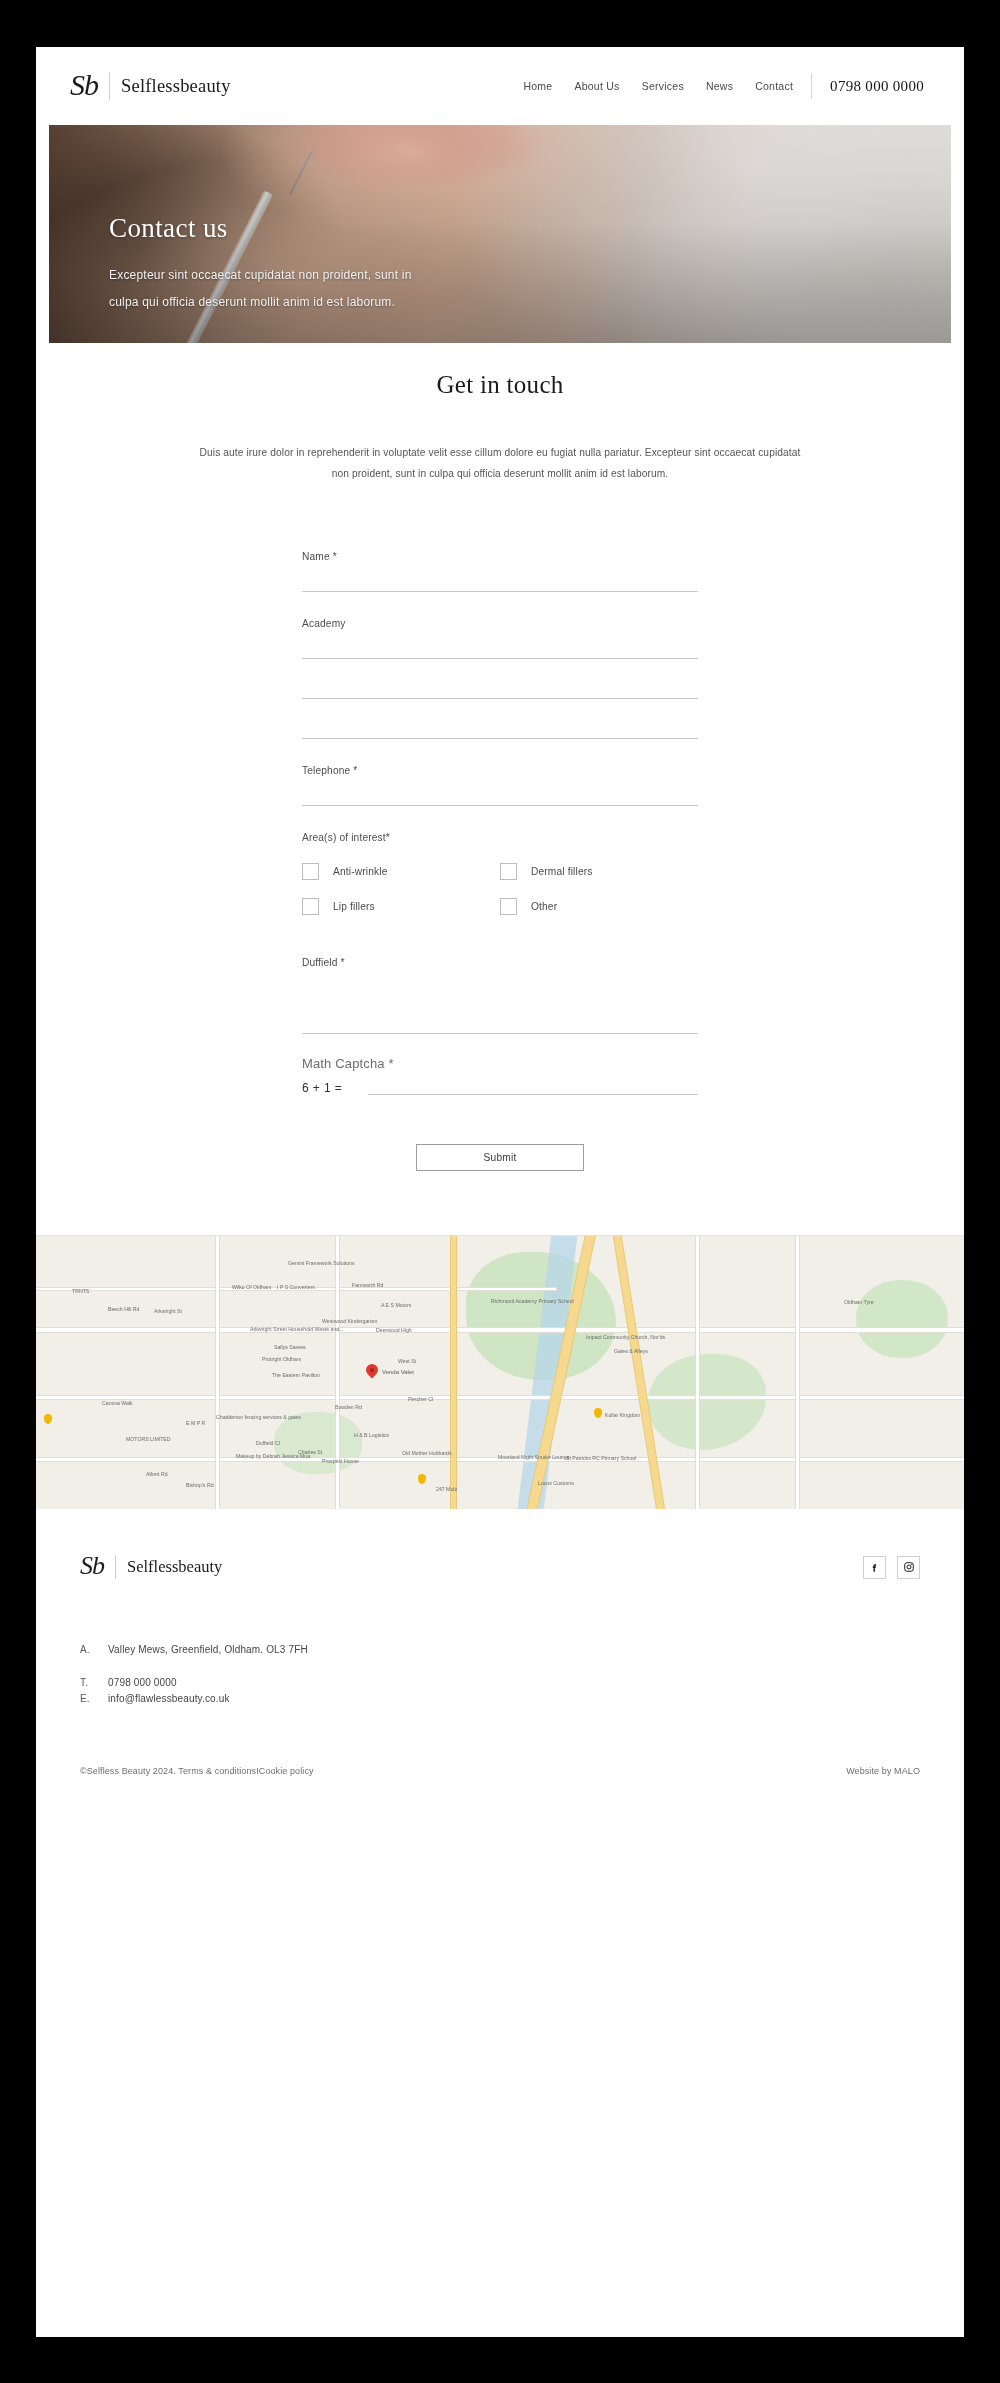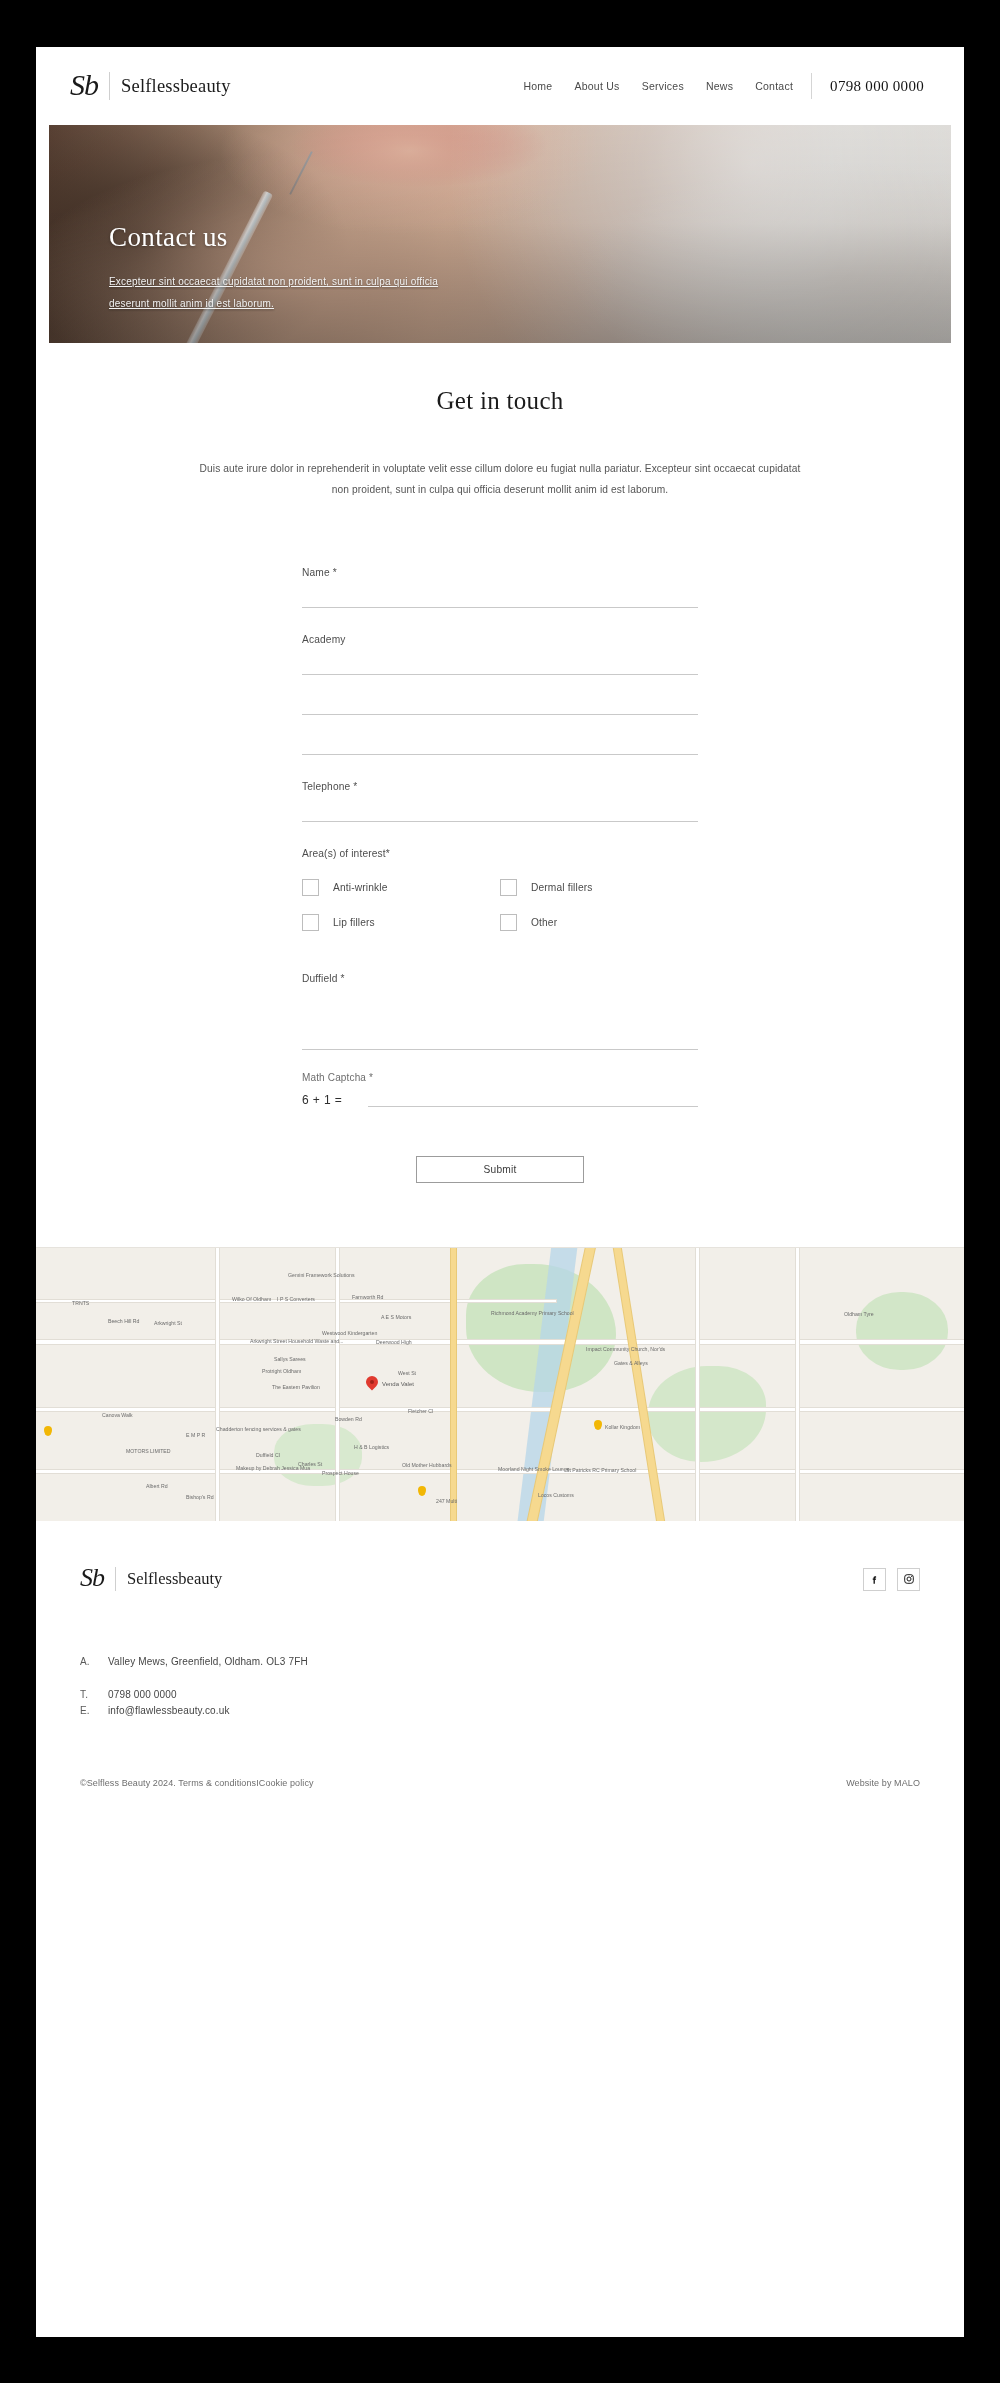--- a/index.html
+++ b/index.html
@@ -115,31 +115,30 @@
   .hero-title {
     font-family: "Liberation Serif", serif;
     font-size: 27px;
     font-weight: 400;
     color: #ffffff;
     letter-spacing: .4px;
     margin-bottom: 18px;
     text-shadow: 0 1px 3px rgba(0,0,0,.35);
   }
   .hero-sub {
-    font-size: 10px;
+    font-size: 12px;
     line-height: 2.2;
     color: #f2f2f2;
     letter-spacing: .2px;
     text-shadow: 0 1px 2px rgba(0,0,0,.4);
     max-width: 330px;
-    text-decoration: underline;
   }
 
   
-  .touch { padding: 44px 0 0; text-align: center; }
+  .touch { padding: 28px 0 0; text-align: center; }
   .touch-title {
     font-family: "Liberation Serif", serif;
     font-size: 25px;
     font-weight: 400;
     color: #1b1b1b;
     letter-spacing: .3px;
   }
   .touch-body {
     margin: 44px auto 0;
     width: 610px;
@@ -213,21 +212,21 @@
     border-bottom: 1px solid #c9c9c9;
     background: transparent;
     resize: none;
     outline: none;
     font-size: 10.2px;
     font-family: "Liberation Sans", sans-serif;
     color: #333;
   }
   .captcha-label {
     display: block;
-    font-size: 10px;
+    font-size: 13px;
     color: #6d6d6d;
     letter-spacing: .15px;
     margin-top: 22px;
     margin-bottom: 10px;
   }
   .captcha-row { display: flex; align-items: flex-start; gap: 26px; }
   .captcha-q {
     font-size: 12px;
     color: #2e2e2e;
     letter-spacing: .4px;

